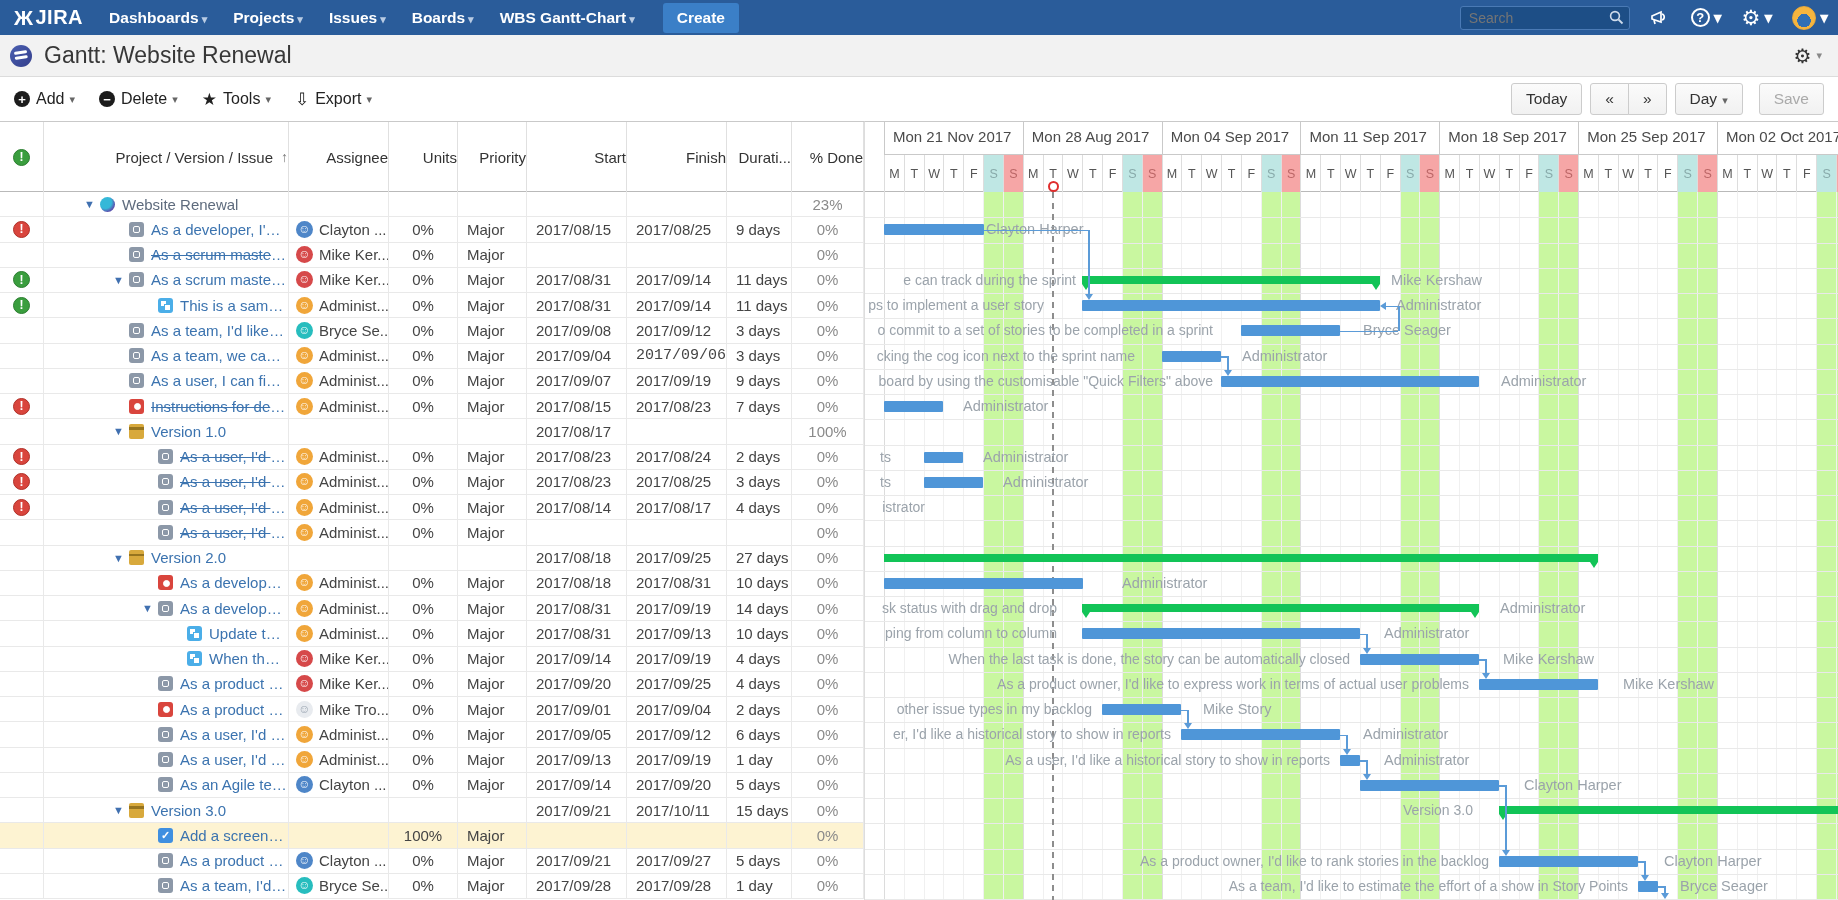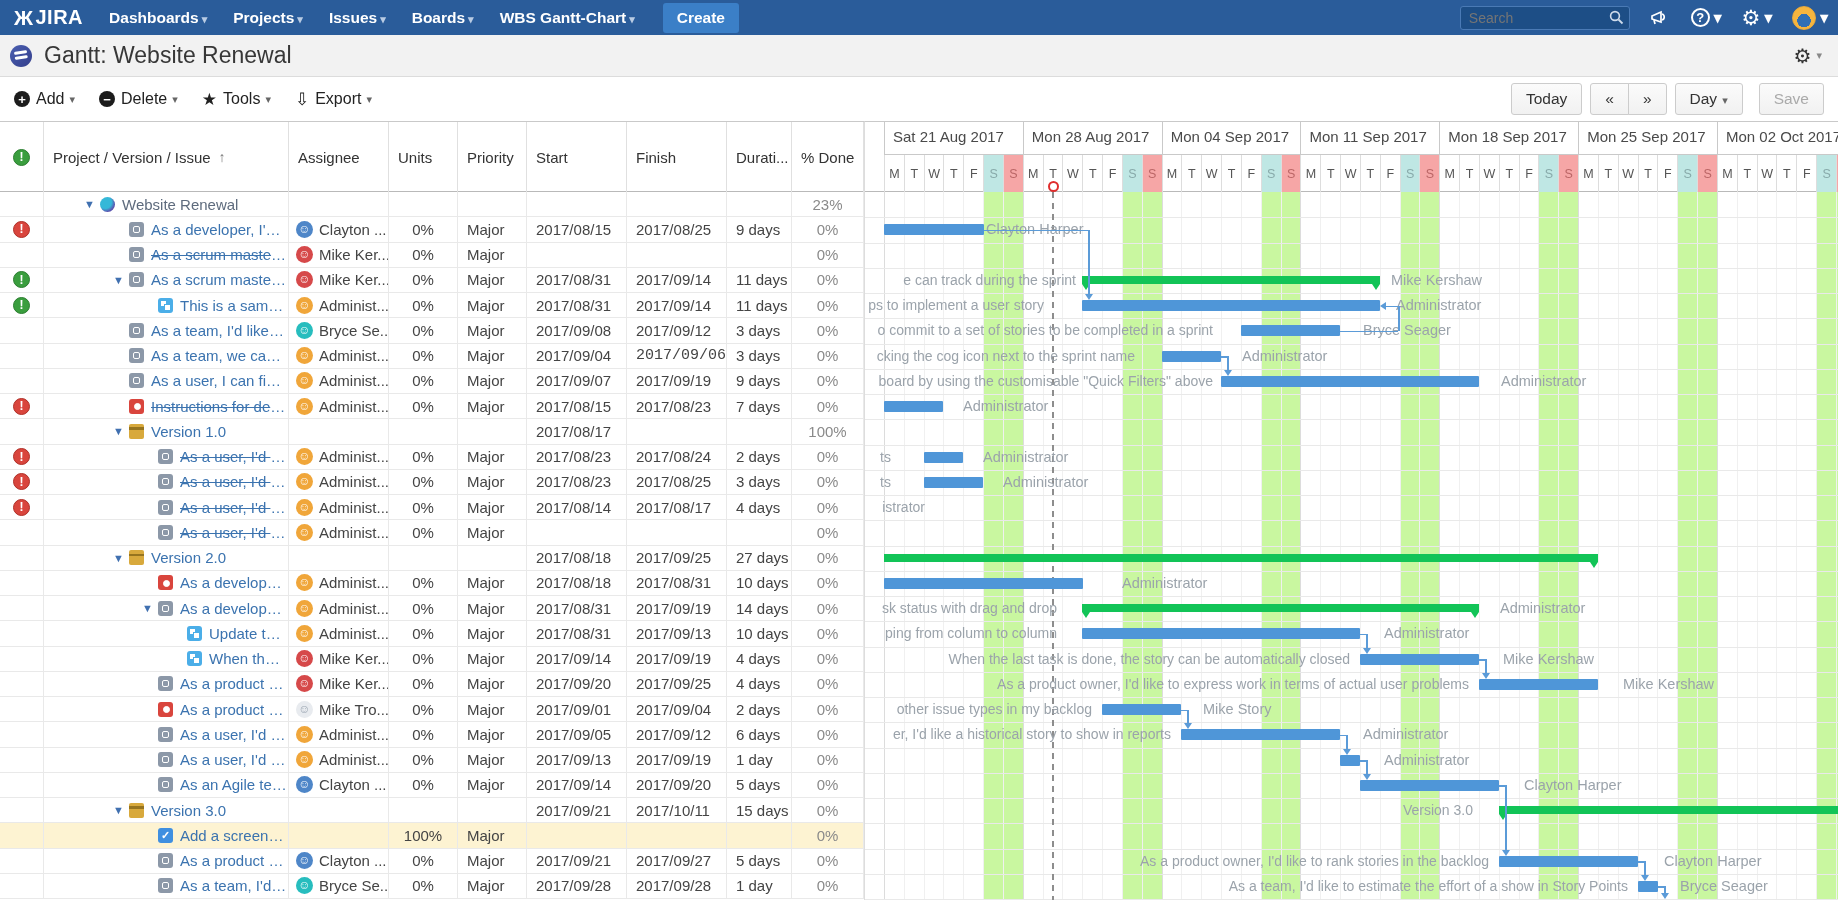--- a/index.html
+++ b/index.html
@@ -52,21 +52,21 @@
           color:#333; padding:6px 14px; margin-left:8px; cursor:pointer; white-space:nowrap; }
   .tbtn.grp-l { border-radius:3px 0 0 3px; margin-left:8px; }
   .tbtn.grp-r { border-radius:0 3px 3px 0; margin-left:-1px; }
   .tbtn.disabled { color:#aaa; }
   .tbtn .caret { font-size:11px; color:#666; margin-left:5px; }
 
   
   #table { position:absolute; left:0; top:121px; width:864px; height:779px; border-top:1px solid #c9c9c9; overflow:hidden; }
   .thead { position:absolute; left:0; top:0; height:70px; border-bottom:1px solid #b9b9b9; background:#fff; }
   .th { position:absolute; top:0; height:70px; display:flex; align-items:center; font-size:15px; color:#333;
-        border-right:1px solid #e0e0e0; padding-left:9px; white-space:nowrap; overflow:hidden; }
+        border-right:1px solid #e0e0e0; padding-left:9px; white-space:nowrap; overflow:hidden;justify-content:flex-end; }
   .sort-arrow { color:#777; margin-left:8px; font-size:14px; }
   .trow { position:absolute; left:0; width:864px; border-bottom:1px solid #e9e9e9; }
   .cell { position:absolute; top:0; height:100%; display:flex; align-items:center; border-right:1px solid #e9e9e9;
           font-size:15px; color:#444; white-space:nowrap; overflow:hidden; }
   .cell.center { justify-content:center; }
   .cell.pad { padding-left:9px; }
   .stat { width:17px; height:17px; border-radius:50%; color:#fff; font-size:12px; font-weight:bold;
           display:flex; align-items:center; justify-content:center; }
   .stat.g { background:#3a9e3e; border:1px solid #2c7e30; }
   .stat.r { background:#d9453d; border:1px solid #b03028; }
@@ -718,21 +718,21 @@
       <div class="cell center" style="left: 389px; width: 69px;">0%</div>
       <div class="cell pad" style="left: 458px; width: 69px;">Major</div>
       <div class="cell pad" style="left: 527px; width: 100px;">2017/09/28</div>
       <div class="cell pad" style="left: 627px; width: 100px;">2017/09/28</div>
       <div class="cell pad" style="left: 727px; width: 65px;">1 day</div>
       <div class="cell center muted" style="left: 792px; width: 72px;">0%</div>
     </div>
   </div>
 <div id="gantt">
   <div id="ghead">
-      <div class="gweek" style="left: 19px; width: 138.831px;">Sat 21 Aug 2017</div>
+      <div class="gweek" style="left: 19px; width: 138.831px;">Mon 21 Nov 2017</div>
       <div class="gday" style="left: 19px; width: 19.833px;">M</div>
       <div class="gday" style="left: 38.833px; width: 19.833px;">T</div>
       <div class="gday" style="left: 58.666px; width: 19.833px;">W</div>
       <div class="gday" style="left: 78.499px; width: 19.833px;">T</div>
       <div class="gday" style="left: 98.332px; width: 19.833px;">F</div>
       <div class="gday sat" style="left: 118.165px; width: 19.833px;">S</div>
       <div class="gday sun" style="left: 137.998px; width: 19.833px;">S</div>
       <div class="gweek" style="left: 157.831px; width: 138.831px;">Mon 28 Aug 2017</div>
       <div class="gday" style="left: 157.831px; width: 19.833px;">M</div>
       <div class="gday" style="left: 177.664px; width: 19.833px;">T</div>
@@ -917,20 +917,21 @@
       <div class="glabel" style="left: 638px; top: 458.5px;">Mike Kershaw</div>
       <div class="gtext" style="width: 604px; top: 483.75px;">As a product owner, I'd like to express work in terms of actual user problems</div>
       <div class="bar b" style="left: 614px; width: 119px; top: 486.75px;"></div>
       <div class="glabel" style="left: 758px; top: 483.75px;">Mike Kershaw</div>
       <div class="gtext" style="width: 227px; top: 509px;">other issue types in my backlog</div>
       <div class="bar b" style="left: 237px; width: 79px; top: 512px;"></div>
       <div class="glabel" style="left: 338px; top: 509px;">Mike Story</div>
       <div class="gtext" style="width: 306px; top: 534.25px;">er, I'd like a historical story to show in reports</div>
       <div class="bar b" style="left: 316px; width: 159px; top: 537.25px;"></div>
       <div class="glabel" style="left: 498px; top: 534.25px;">Administrator</div>
+      <div class="gtext" style="width: 465px; top: 559.5px;">As a user, I'd like a historical story to show in reports</div>
       <div class="bar b" style="left: 475px; width: 20px; top: 562.5px;"></div>
       <div class="glabel" style="left: 519px; top: 559.5px;">Administrator</div>
       <div class="bar b" style="left: 495px; width: 139px; top: 587.75px;"></div>
       <div class="glabel" style="left: 659px; top: 584.75px;">Clayton Harper</div>
       <div class="gtext" style="width: 608px; top: 610px;">Version 3.0</div>
       <div class="bar g" style="left: 634px; width: 346px; top: 614px;">
         <span class="notch" style="left: 0px;"></span>
       </div>
       <div class="gtext" style="width: 624px; top: 660.5px;">As a product owner, I'd like to rank stories in the backlog</div>
       <div class="bar b" style="left: 634px; width: 139px; top: 663.5px;"></div>

